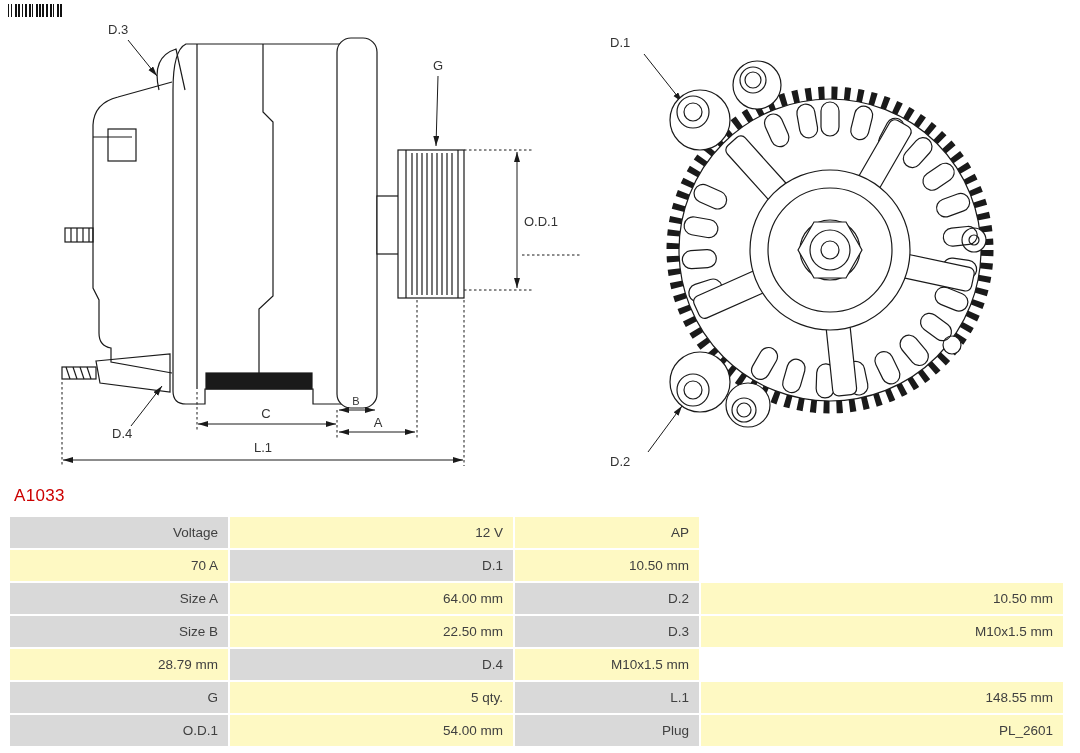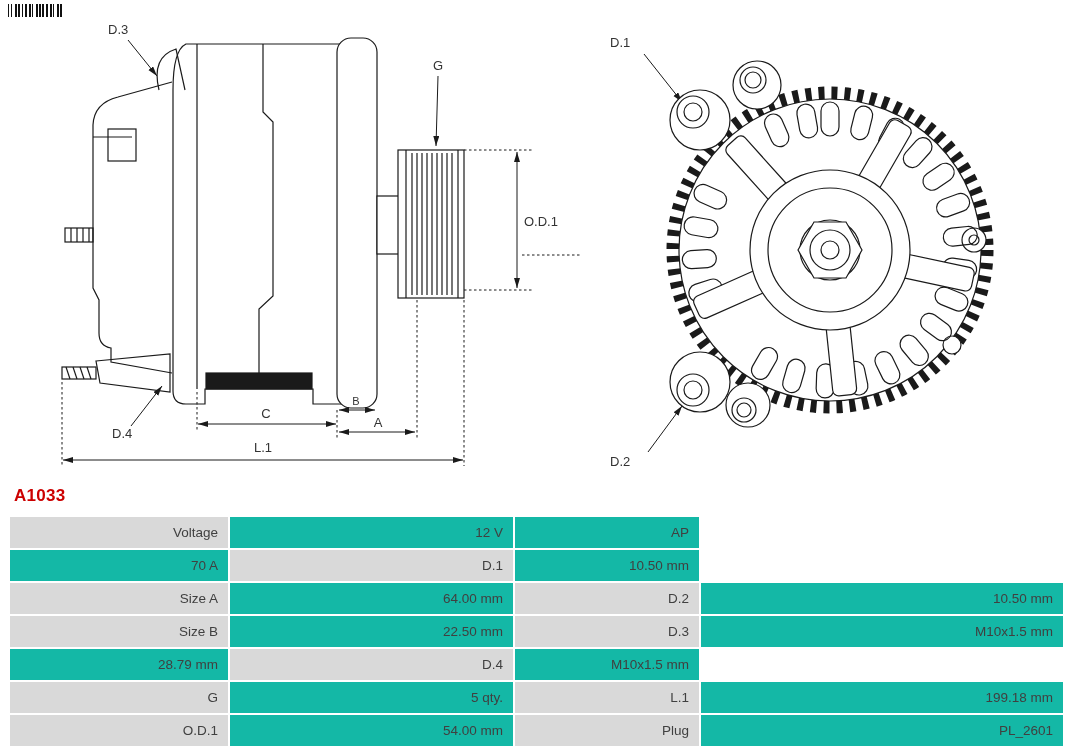--- a/index.html
+++ b/index.html
@@ -4,29 +4,29 @@
 <style>
   * { margin:0; padding:0; box-sizing:border-box; }
   html,body { width:1080px; height:753px; background:#fff;
     font-family:"Liberation Sans","DejaVu Sans",sans-serif; position:relative; overflow:hidden; }
 
   .barcode { position:absolute; top:4px; left:8px; width:56px; height:13px;
     background:repeating-linear-gradient(90deg,#111 0 1.5px,#fff 1.5px 3px,#111 3px 4.5px,#fff 4.5px 7px,#111 7px 9px,#fff 9px 10.5px); }
 
   .diagram { position:absolute; top:0; left:0; }
 
-  .part-number { position:absolute; top:486px; left:14px; color:#cc0000; font-size:17px; letter-spacing:.3px;font-weight:bold; }
+  .part-number { position:absolute; top:486px; left:14px; color:#cc0000; font-size:17px; letter-spacing:.3px; }
 
   .spec-table { position:absolute; top:517px; left:10px; width:1053px;
     display:flex; flex-direction:column; gap:2px; }
   .spec-row { display:grid; grid-template-columns:218px 283px 184px 1fr; gap:2px; height:31px; }
   .cell { display:flex; align-items:center; justify-content:flex-end;
     padding-right:10px; font-size:13.5px; color:#404040; }
   .cell.label { background:#d9d9d9; }
-  .cell.value { background:#14b8a6; }
+  .cell.value { background:#fef9c3; }
 
   svg text { font-family:"Liberation Sans","DejaVu Sans",sans-serif; }
 </style>
 </head>
 <body>
 
 <div class="barcode"></div>
 
 <svg class="diagram" width="1080" height="480" viewBox="0 0 1080 480">
   <defs>
@@ -226,21 +226,21 @@
   </div>
   <div class="spec-row">
     <div class="cell value">28.79 mm</div>
     <div class="cell label">D.4</div>
     <div class="cell value">M10x1.5 mm</div>
   </div>
   <div class="spec-row">
     <div class="cell label">G</div>
     <div class="cell value">5 qty.</div>
     <div class="cell label">L.1</div>
-    <div class="cell value">199.18 mm</div>
+    <div class="cell value">148.55 mm</div>
   </div>
   <div class="spec-row">
     <div class="cell label">O.D.1</div>
     <div class="cell value">54.00 mm</div>
     <div class="cell label">Plug</div>
     <div class="cell value">PL_2601</div>
   </div>
 </div>
 
 </body></html>

